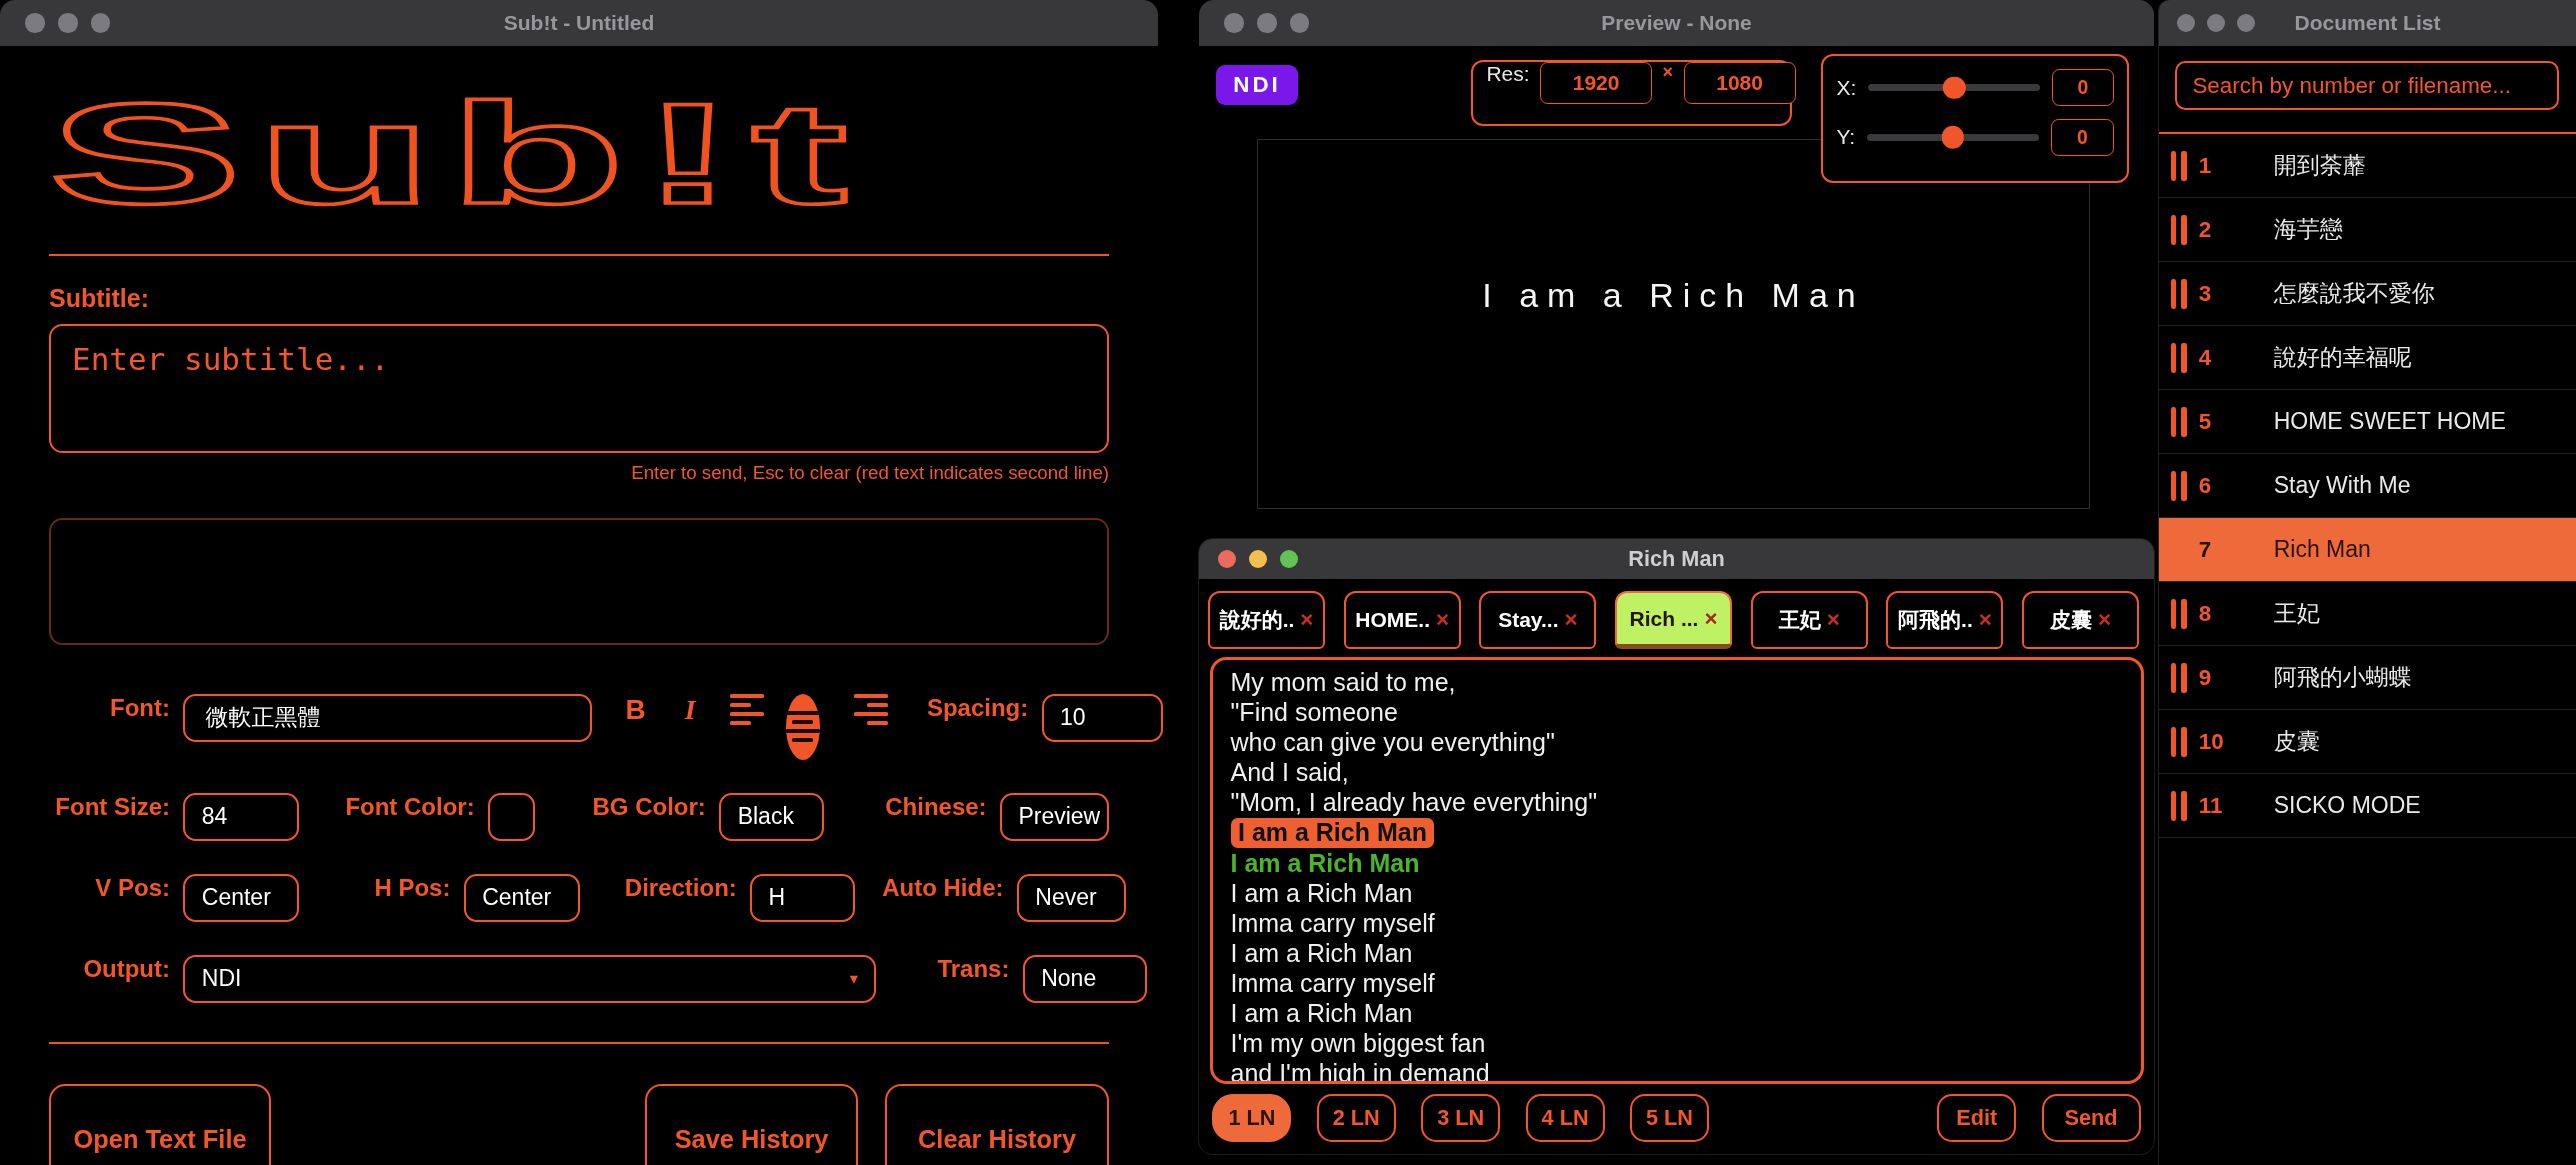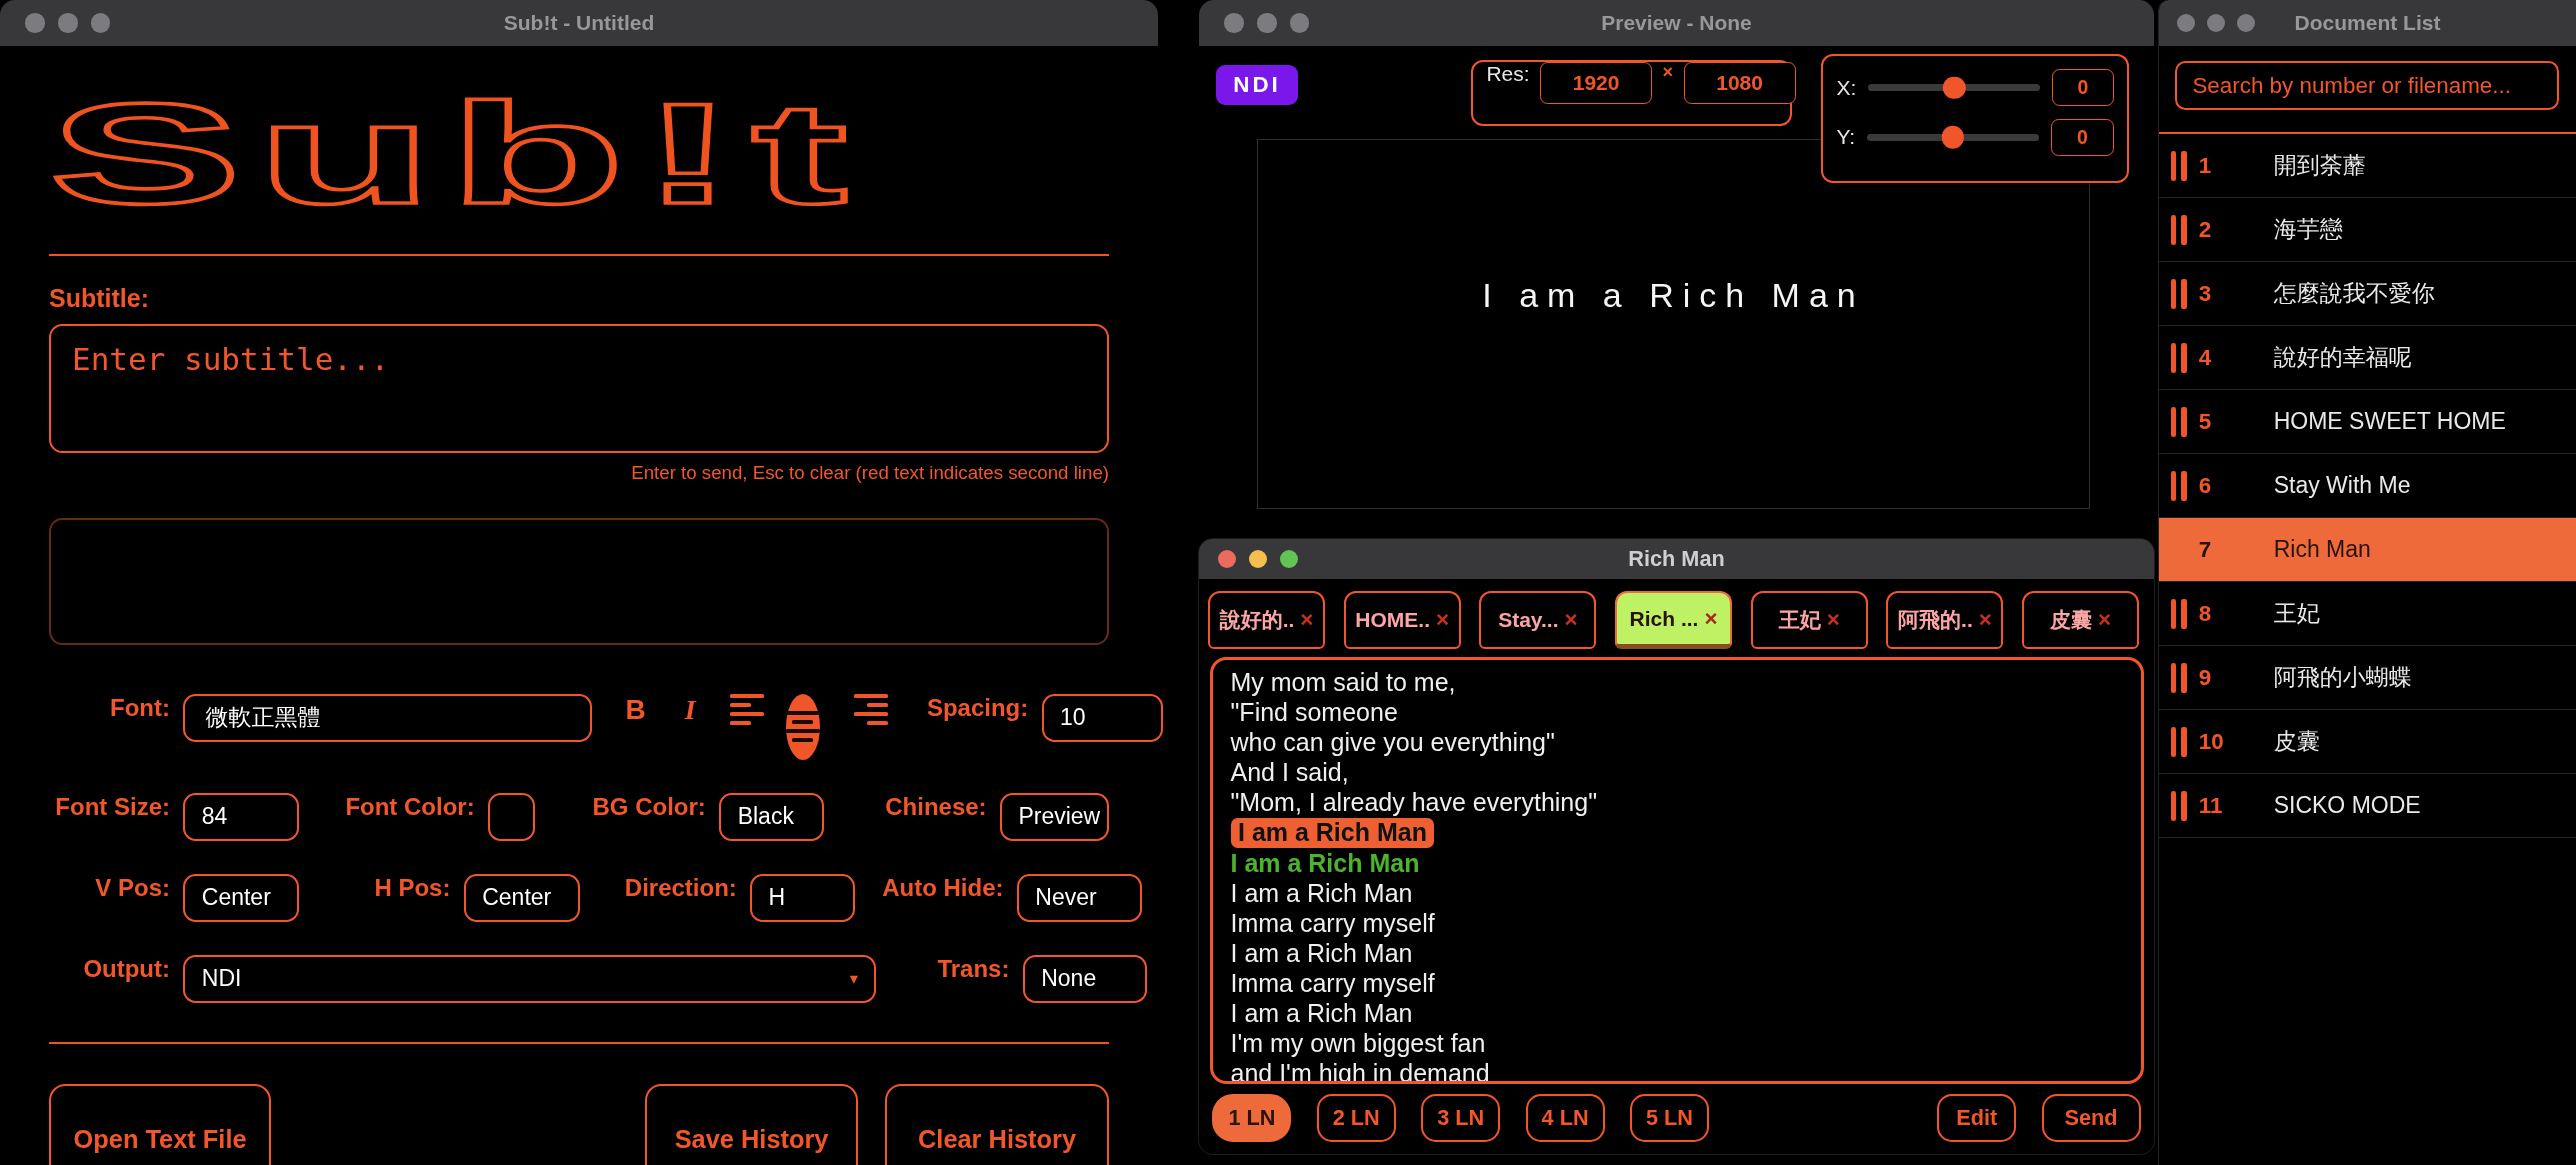--- a/index.html
+++ b/index.html
@@ -104,21 +104,21 @@
   .pv-text { position:absolute; top:37%; width:100%; text-align:center; color:#f5f5f5;
     font-size:34px; letter-spacing:9px; }
 
   
   #winC { left:1199px; top:539px; width:955px; height:615px; border-radius:13.4px; outline:1.5px solid #1c1c1e; }
   .tabs-row { margin:12px 9px 0; display:flex; gap:18.7px; }
   .tab {
     width:117px; height:58px; background:#000; border:2.2px solid #f2562b; border-radius:12px 12px 6px 6px;
     display:flex; align-items:center; justify-content:center; gap:6px; overflow:hidden; flex:none;
   }
-  .tab-label { color:#fca5a5; font-weight:700; font-size:21px; white-space:nowrap; }
+  .tab-label { color:#ffffff; font-weight:700; font-size:21px; white-space:nowrap; }
   .tab-close { color:#c9301e; font-weight:700; font-size:22.4px; }
   .tab.active { background:#bef264; border-color:#ef6a3a; border-bottom:5.2px solid #8a4b1d; }
   .tab.active .tab-label { color:#26130a; }
   .tab.active .tab-close { color:#a72a12; }
   .lyrics-box {
     margin:7.5px 10.5px 0; height:427px; border:3px solid #f2562b; border-radius:16.4px;
     padding:7.5px 18px; overflow:hidden;
   }
   .lyric-line { color:#f0f0f0; font-size:25px; line-height:30px; white-space:nowrap; }
   .lyric-line.green { color:#4cb32d; font-weight:700; }
@@ -217,21 +217,21 @@
     </div>
 
     <div class="frow row3">
       <div class="flabel" style="width:121px;">V Pos:</div>
       <div class="field" style="width:116px; margin-left:13.4px;">Center</div>
       <div class="flabel" style="margin-left:75px;">H Pos:</div>
       <div class="field" style="width:116px; margin-left:13.4px;">Center</div>
       <div class="flabel" style="margin-left:45px;">Direction:</div>
       <div class="field" style="width:105px; margin-left:13.4px;">H</div>
       <div class="flabel" style="margin-left:27px;">Auto Hide:</div>
-      <div class="field" style="width:125px; margin-left:13.4px;">Never</div>
+      <div class="field" style="width:109px; margin-left:13.4px;">Never</div>
     </div>
 
     <div class="frow row4">
       <div class="flabel" style="width:121px;">Output:</div>
       <div class="field" style="width:693px; margin-left:13.4px;">
         <span>NDI</span>
         <span class="sel-arrow">▾</span>
       </div>
       <div class="flabel" style="margin-left:61px;">Trans:</div>
       <div class="field" style="width:124px; margin-left:13.4px;">None</div>

